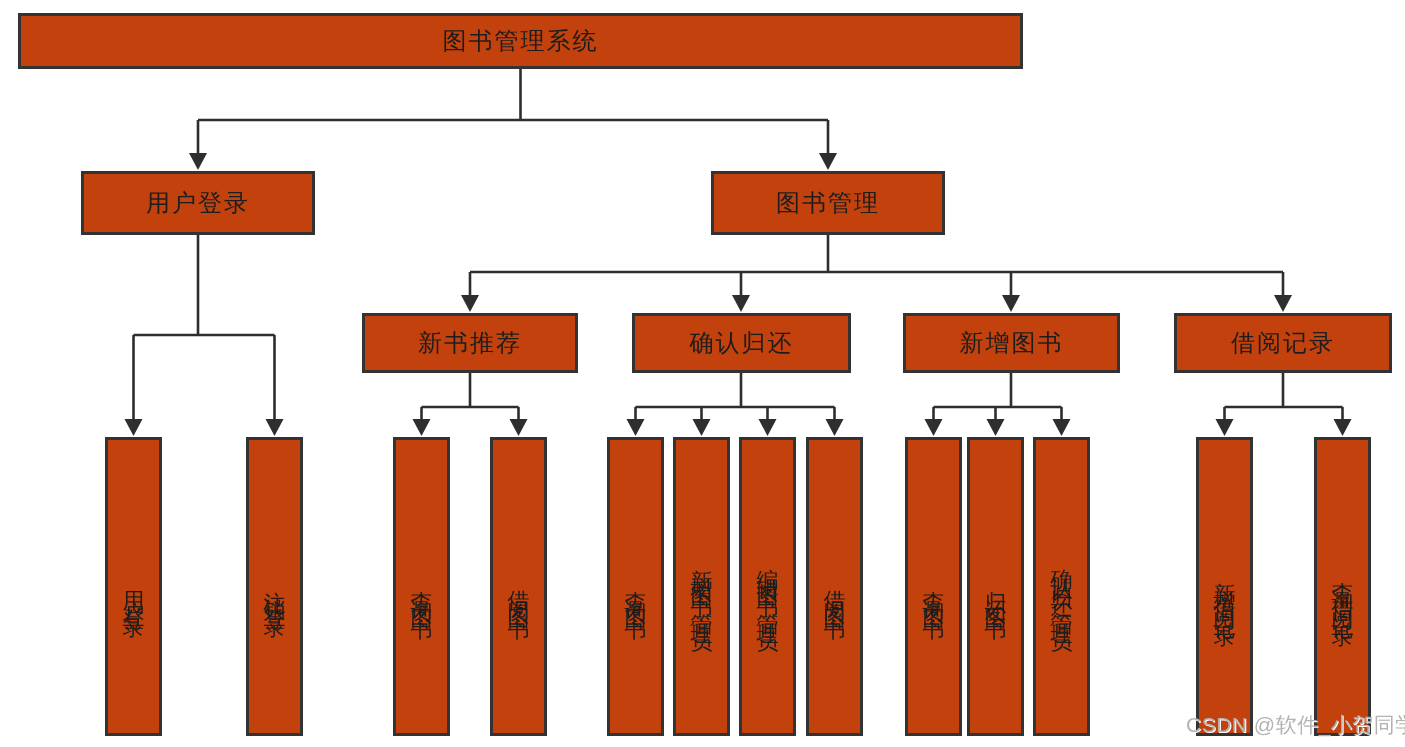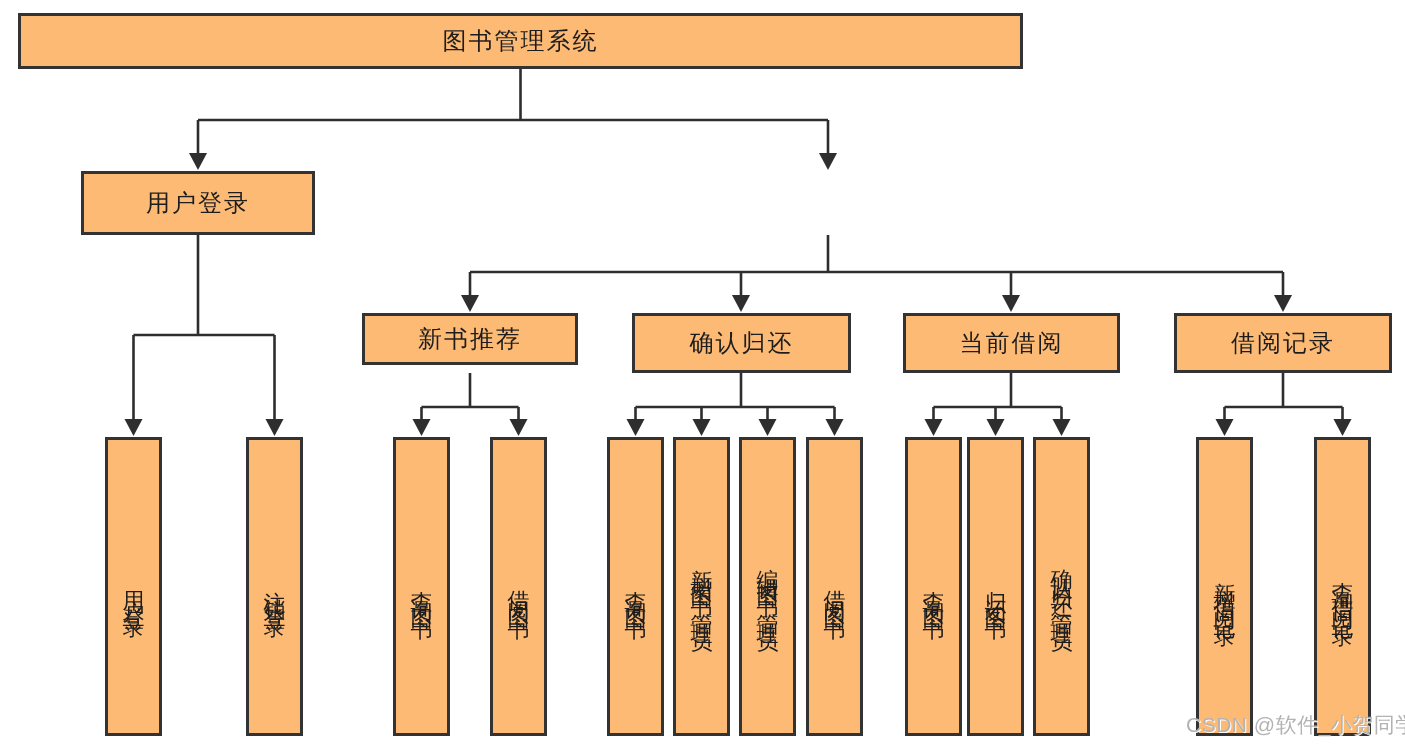--- a/index.html
+++ b/index.html
@@ -6,21 +6,21 @@
   html,body { background:#ffffff; }
   body { font-family:"Liberation Sans","DejaVu Sans",sans-serif; }
   .canvas {
     position:relative; width:1405px; height:747px;
     background:#ffffff; overflow:hidden;
   }
   .canvas > svg { position:absolute; left:0; top:0; }
   .ln { stroke:#2e2e2e; stroke-width:2.6; fill:none; }
   .ar { fill:#2e2e2e; }
   .box {
-    position:absolute; background:#fdba74;
+    position:absolute; background:#c2410c;
     border:3px solid #333333;
     display:flex; align-items:center; justify-content:center;
     color:#1d1d1d;
   }
   .hbox span { font-size:24px; letter-spacing:2px; white-space:nowrap; }
   .leaf { top:437px; width:57px; height:299px; }
   .vtext {
     writing-mode:vertical-rl; text-orientation:mixed;
     font-size:22px; line-height:1; letter-spacing:9px;
     margin-bottom:-9px; white-space:nowrap;
@@ -92,29 +92,32 @@
     <polygon class="ar" points="1333.5,419 1351.5,419 1342.5,436"></polygon>
   </svg>
 
   <div class="box hbox" style="left:18px;top:13px;width:1005px;height:56px">
     <span>图书管理系统</span>
   </div>
 
   <div class="box hbox" style="left:81px;top:171px;width:234px;height:64px">
     <span>用户登录</span>
   </div>
+  <div class="box hbox" style="left:711px;top:171px;width:234px;height:64px">
+    <span>图书管理</span>
+  </div>
 
-  <div class="box hbox" style="left:362px;top:313px;width:216px;height:52px">
+  <div class="box hbox" style="left:362px;top:313px;width:216px;height:60px">
     <span>新书推荐</span>
   </div>
   <div class="box hbox" style="left:632px;top:313px;width:219px;height:60px">
     <span>确认归还</span>
   </div>
   <div class="box hbox" style="left:903px;top:313px;width:217px;height:60px">
-    <span>当前借阅</span>
+    <span>新增图书</span>
   </div>
   <div class="box hbox" style="left:1174px;top:313px;width:218px;height:60px">
     <span>借阅记录</span>
   </div>
 
   <div class="box leaf" style="left:105px">
     <span class="vtext">用户登录</span>
   </div>
   <div class="box leaf" style="left:246px">
     <span class="vtext">注销登录</span>

